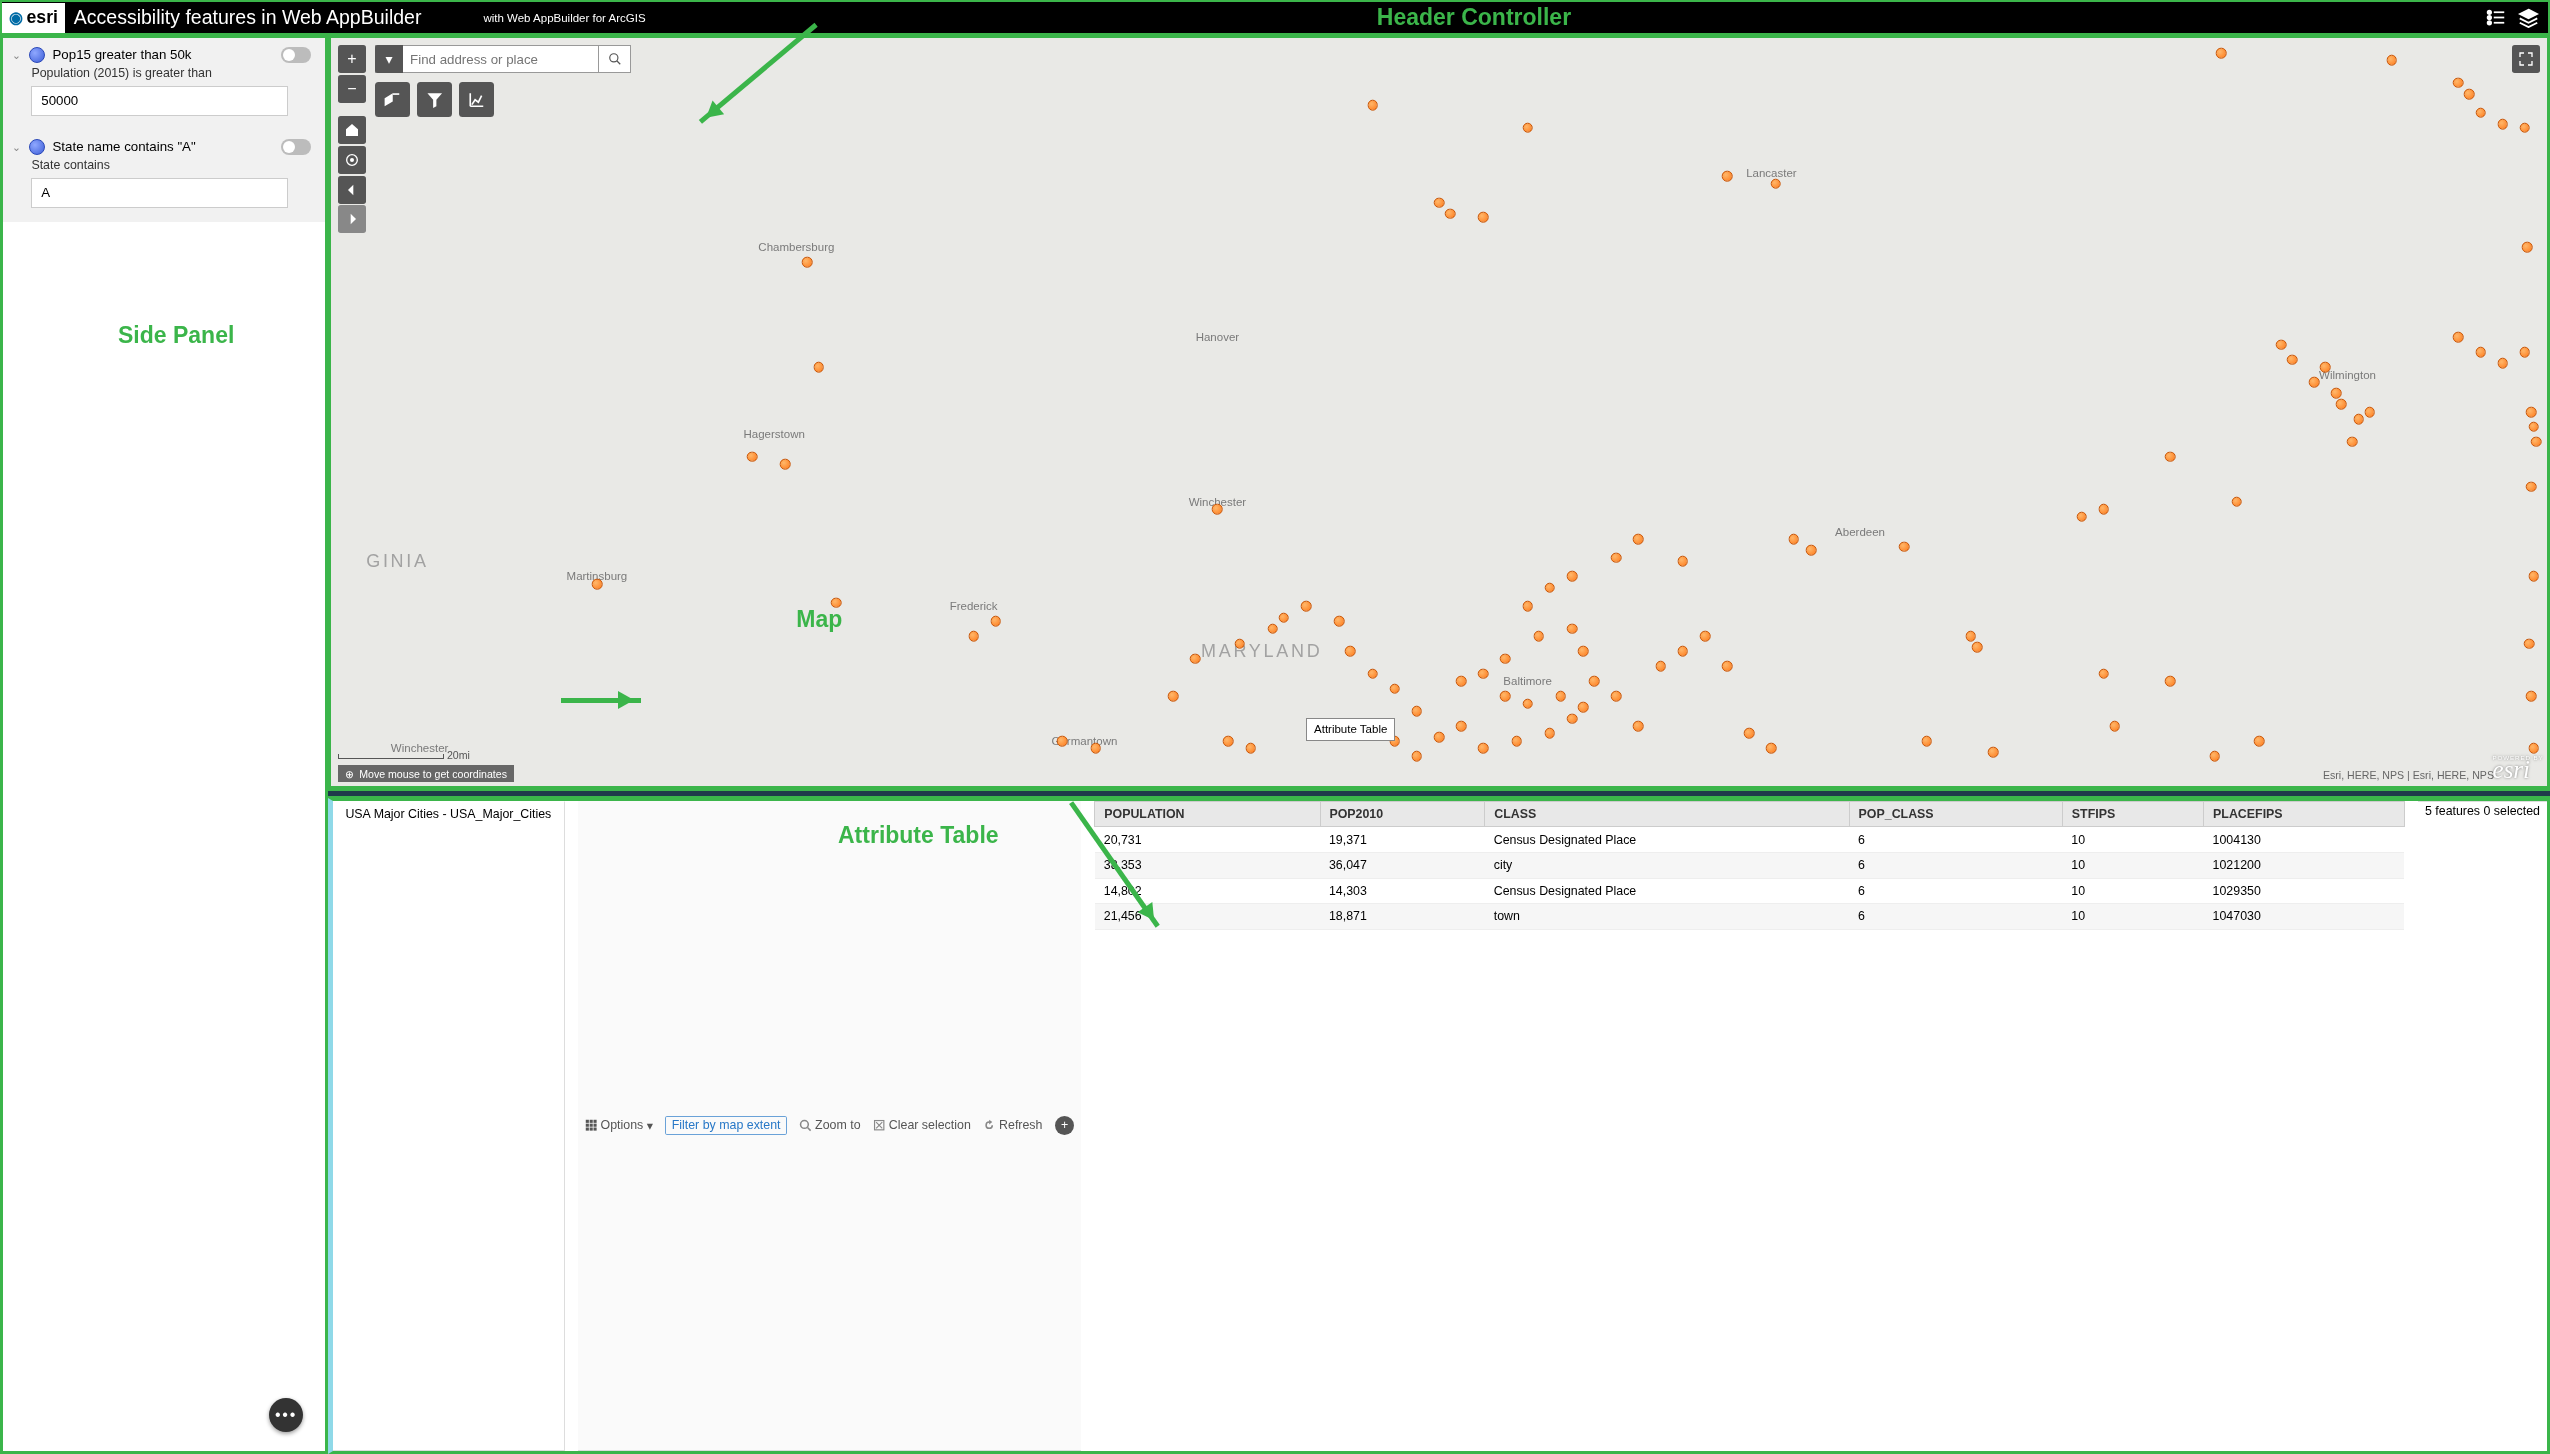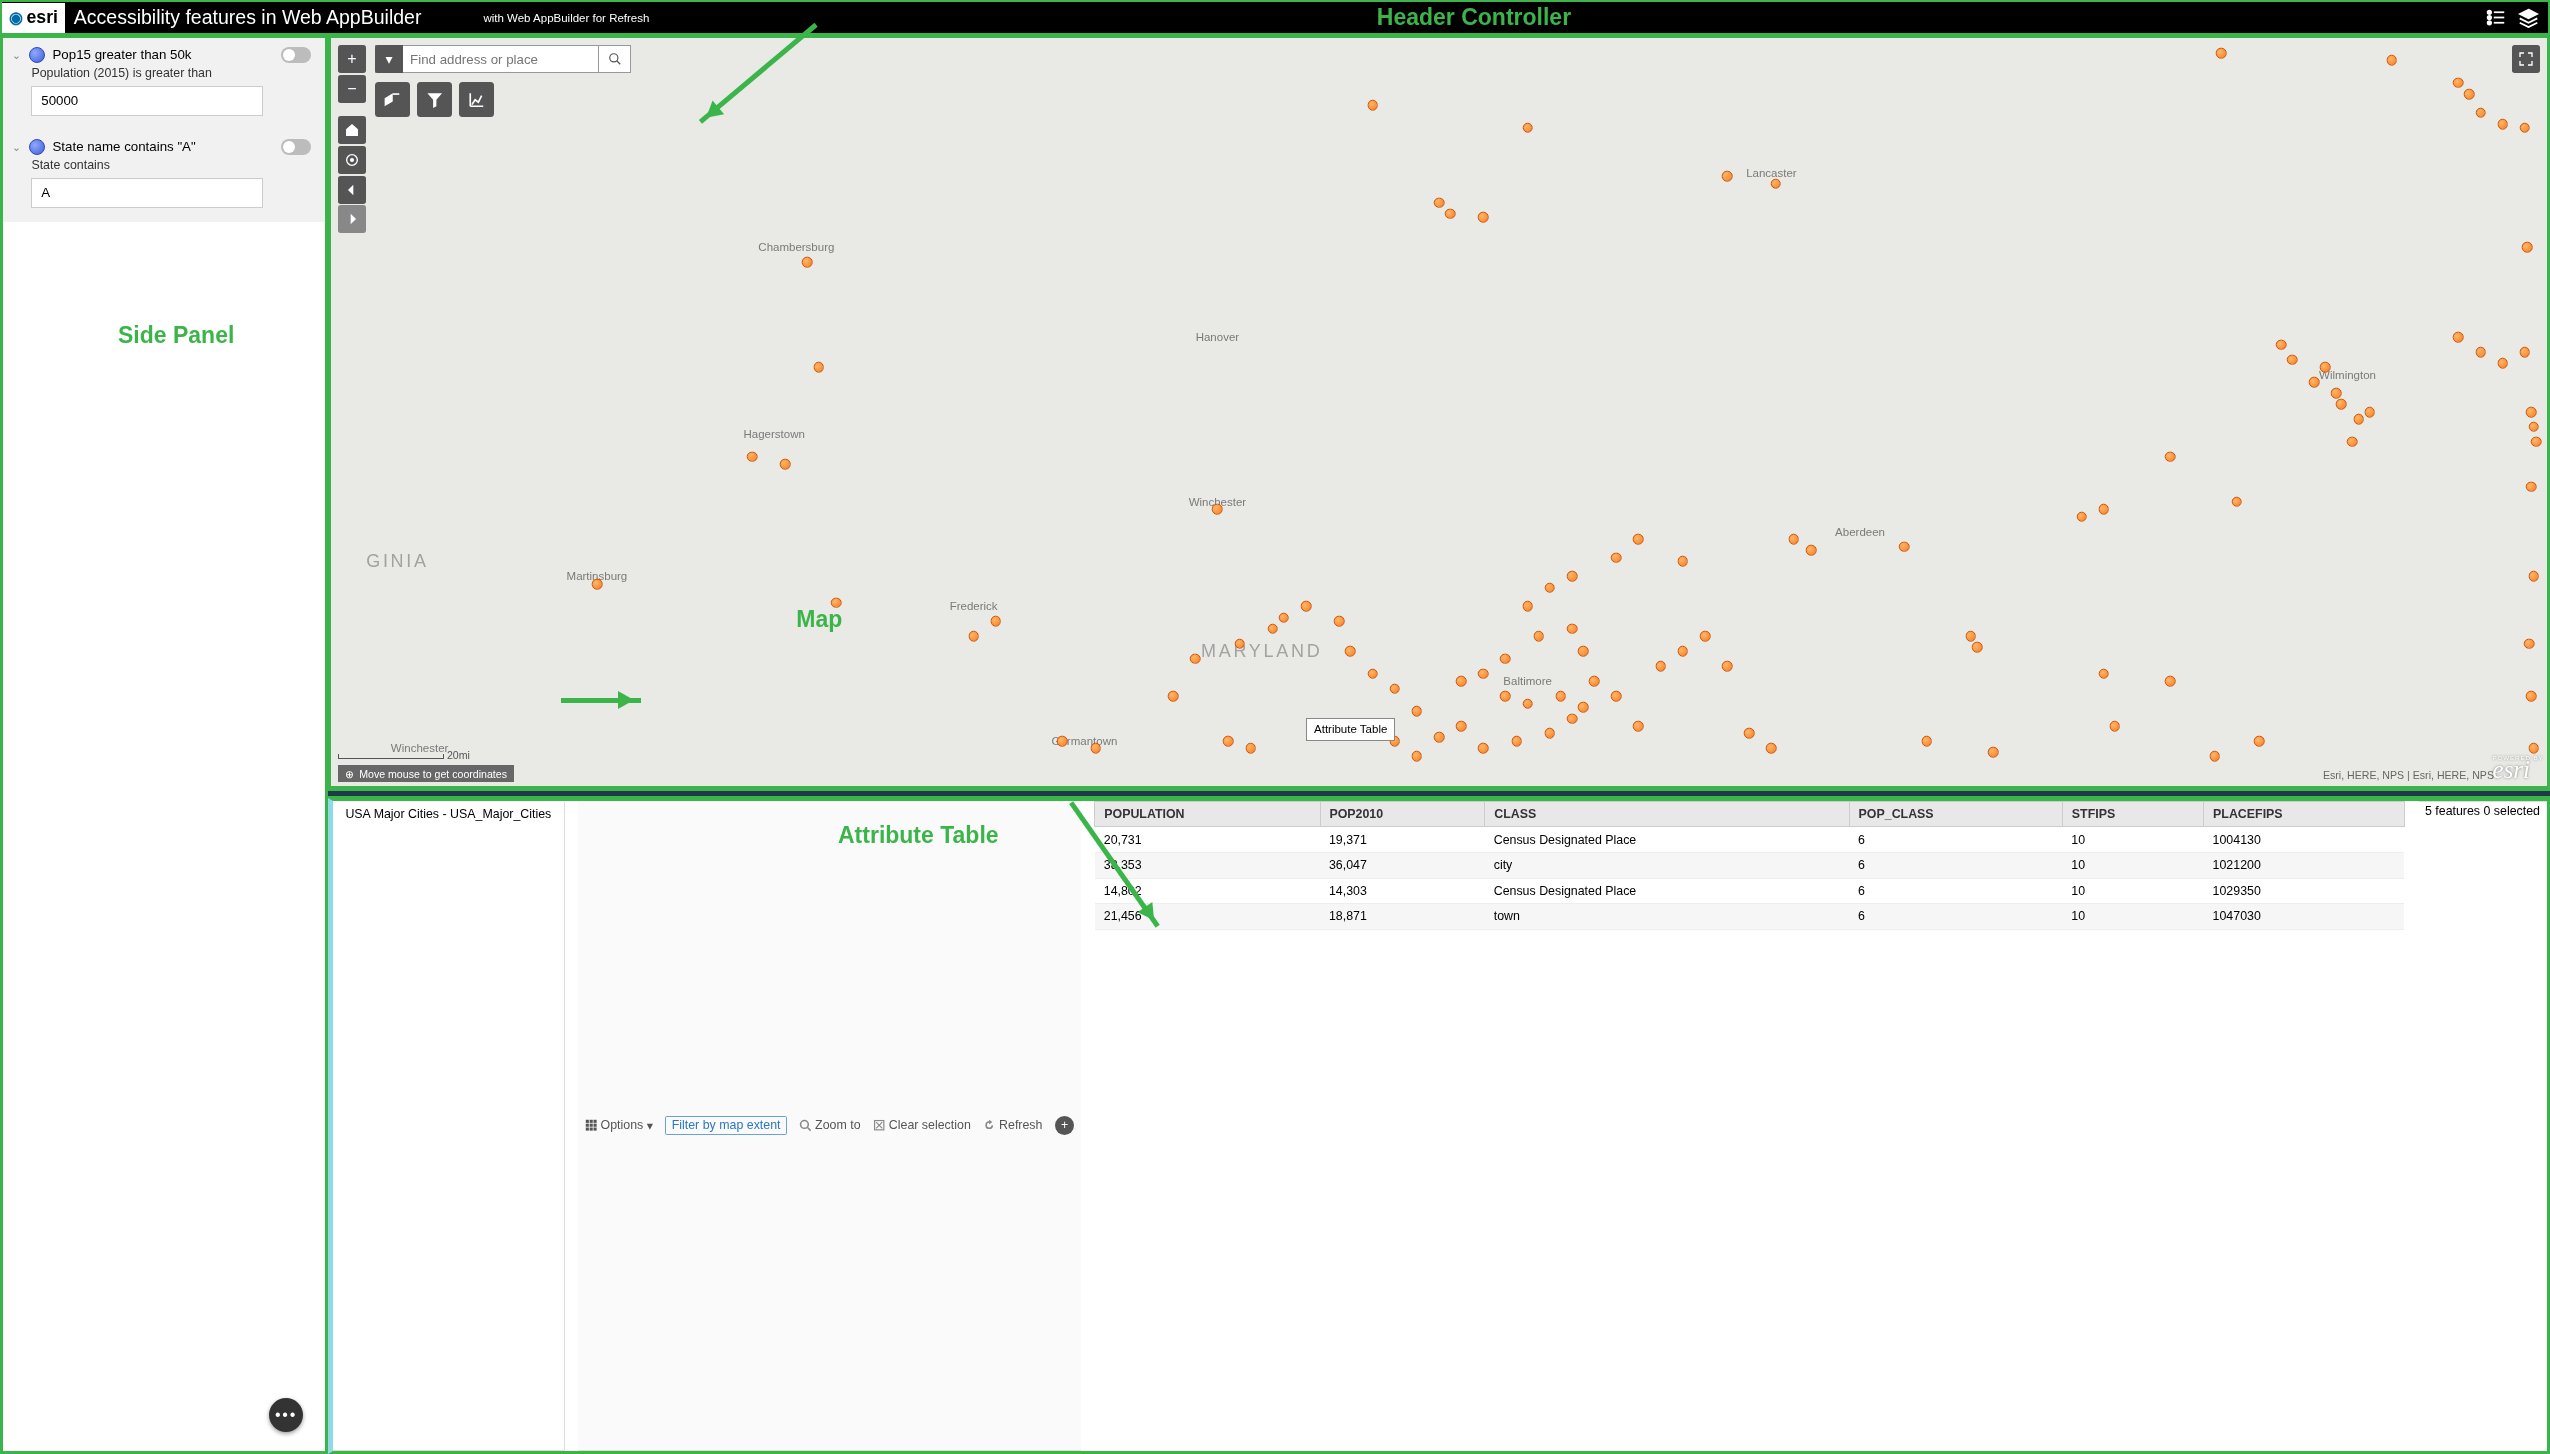--- a/index.html
+++ b/index.html
@@ -52,21 +52,21 @@
 .toggle {
   width: 30px; height: 16px; border-radius: 8px; background: #bcbcbc;
   position: relative; cursor: pointer;
 }
 .toggle::after {
   content: ""; position: absolute; width: 12.4px; height: 12.4px; border-radius: 50%;
   background: #fff; top: 1.8px; left: 1.8px;
 }
 .filter-sub { font-size: 12.4px; color: #333; margin: 3.5px 0 5.3px 19.5px; }
 .filter-input {
-  width: 232px; height: 30px; margin-left: 19.5px; border: 0.9px solid #ccc;
+  width: 257px; height: 30px; margin-left: 19.5px; border: 0.9px solid #ccc;
   padding: 0 8.9px; font-size: 13.3px; background: #fff;
 }
 .filter-input-wrap { background: #f1f1f1; padding-bottom: 8.9px; }
 .side-bg-white { background: #fff; height: 100%; padding-top: 0; }
 .side-panel-label {
   position: absolute; left: 115px; top: 284px;
   color: #3bb54a; font-size: 23px; font-weight: bold;
 }
 .fab {
   position: absolute; left: 266px; bottom: 19.5px;
@@ -206,21 +206,21 @@
 <body>
 
 <div class="app">
 
   <div class="header">
     <div class="logo-badge">
       <span class="globe">◉</span>
       <span>esri</span>
     </div>
     <div class="app-title">Accessibility features in Web AppBuilder</div>
-    <div class="app-subtitle">with Web AppBuilder for Refresh</div>
+    <div class="app-subtitle">with Web AppBuilder for ArcGIS</div>
     <div class="header-label">Header Controller</div>
     <div class="header-spacer"></div>
     <div class="header-tools">
       <div class="header-tool">
         <svg viewBox="0 0 24 24">
             <circle cx="5" cy="6" r="2" fill="#fff"></circle>
             <line x1="10" y1="6" x2="22" y2="6"></line>
             <circle cx="5" cy="12" r="2" fill="#fff"></circle>
             <line x1="10" y1="12" x2="22" y2="12"></line>
             <circle cx="5" cy="18" r="2" fill="#fff"></circle>

